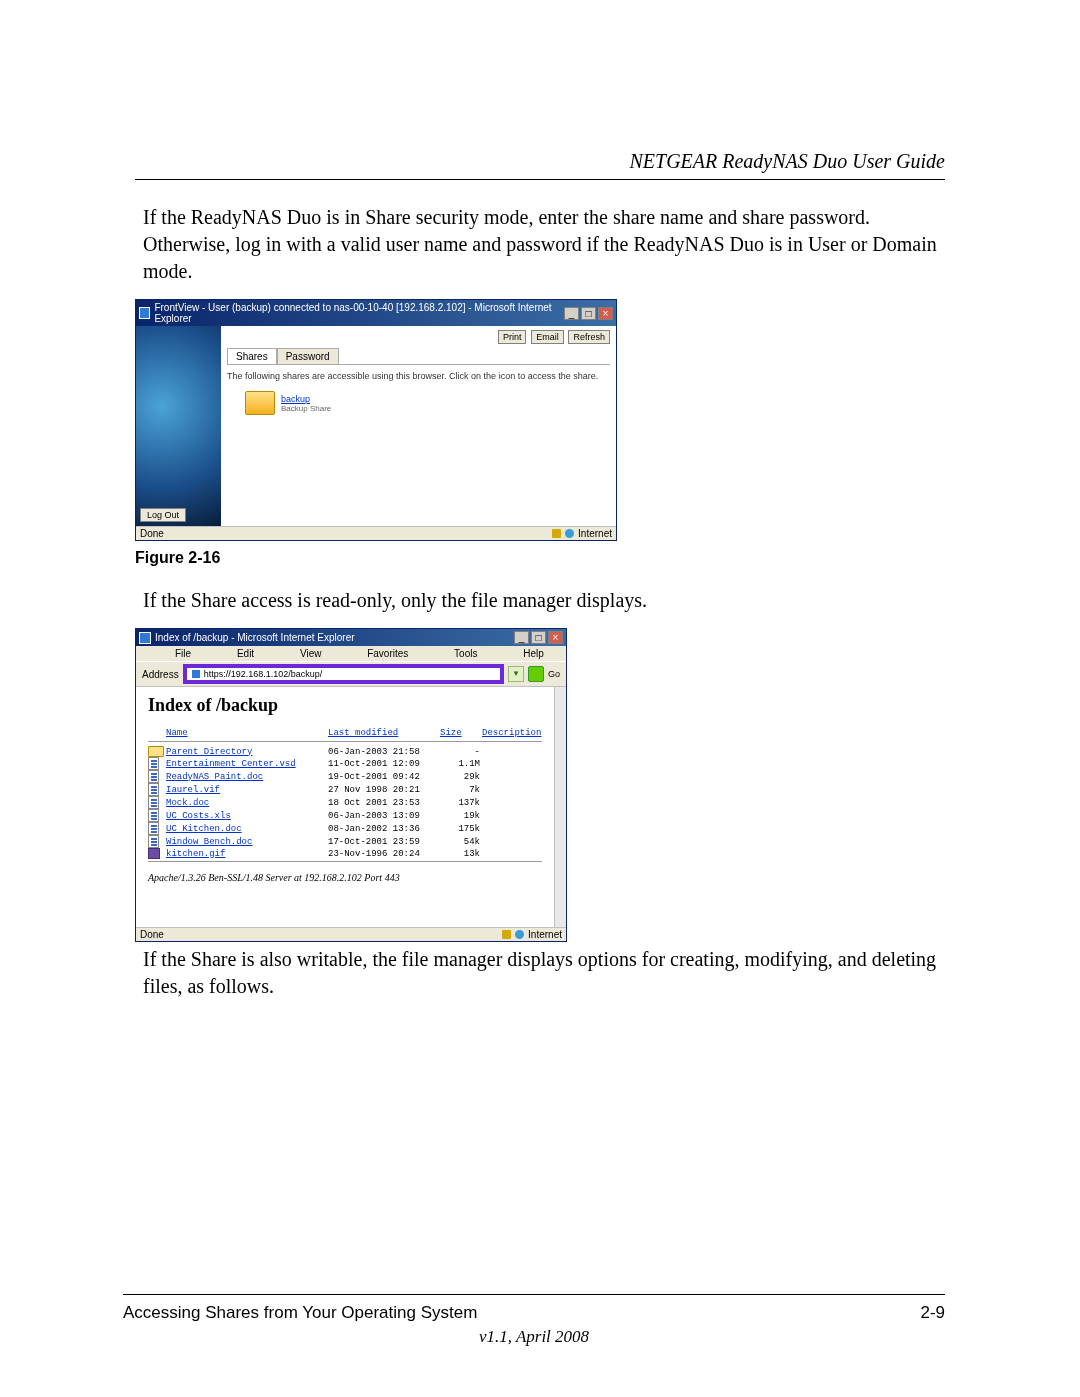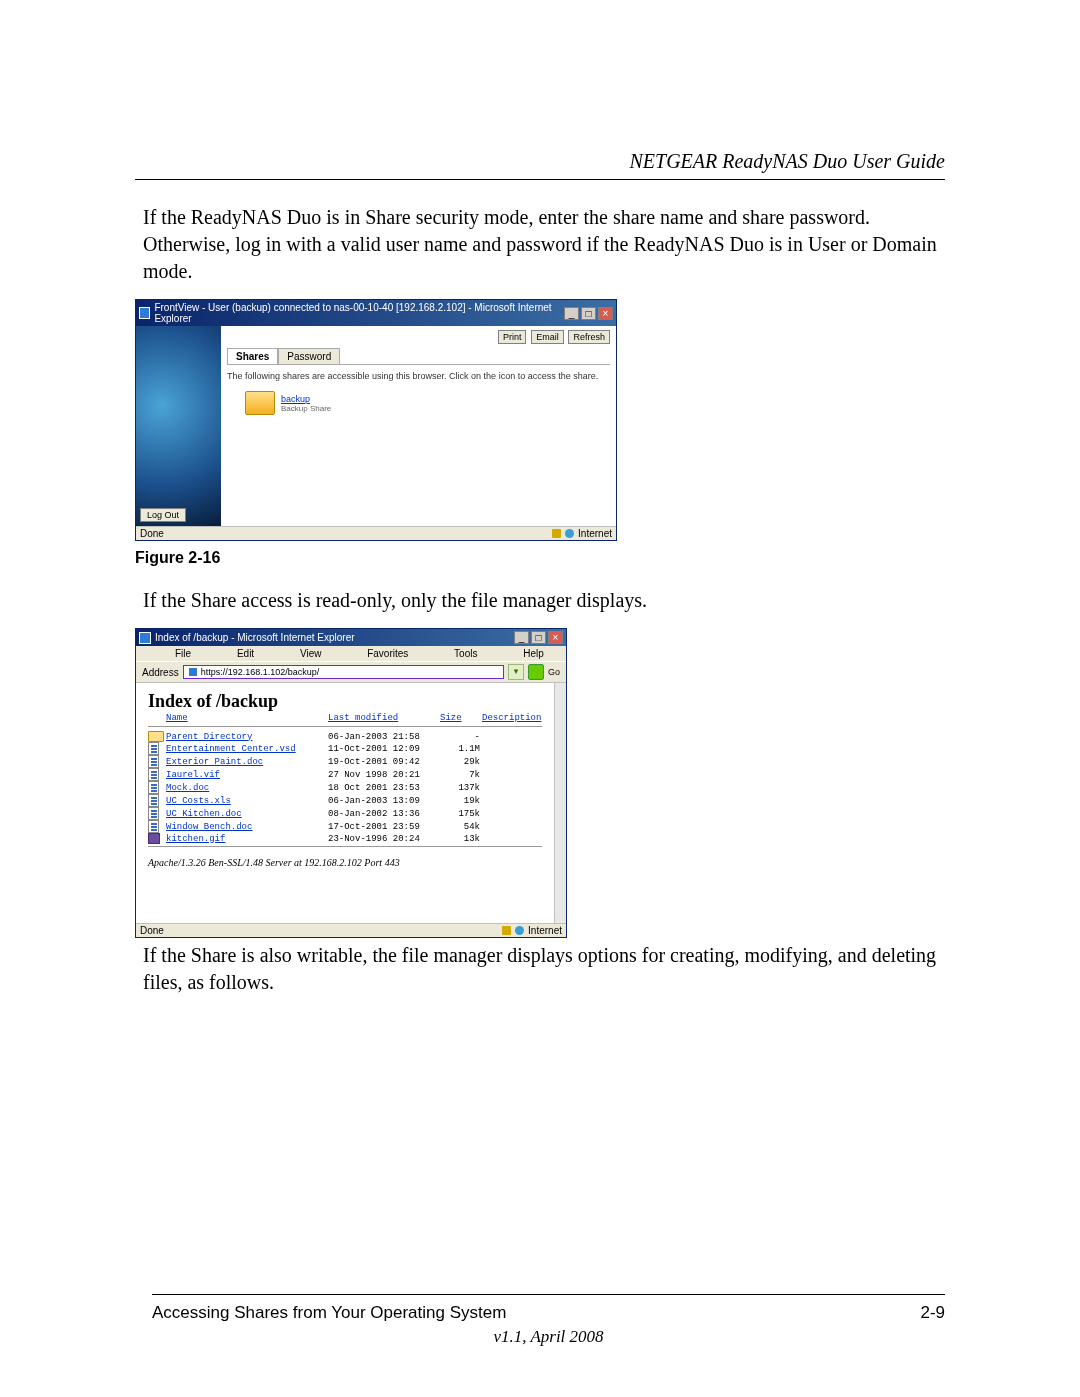--- a/index.html
+++ b/index.html
@@ -39,21 +39,21 @@
     text-align: left;
   }
   .figure-label {
     font-family: Arial, Helvetica, sans-serif;
     font-weight: bold;
     font-size: 16px;
     margin: 8px 0 20px 0;
   }
   .footer {
     position: absolute;
-    left: 152px;
+    left: 123px;
     right: 135px;
     bottom: 50px;
   }
   .footer-line {
     display: flex;
     justify-content: space-between;
     font-family: Arial, Helvetica, sans-serif;
     font-size: 17px;
   }
   .footer-version {
@@ -138,21 +138,21 @@
     border-bottom: 1px solid #aaa;
     margin: 0 0 6px 0;
   }
   .fv-tab {
     padding: 2px 8px;
     border: 1px solid #aaa;
     border-bottom: none;
     background: #ece9d8;
   }
   .fv-tab.active {
-    font-weight: bold;
+    font-weight: normal;
     background: #fff;
   }
   .fv-desc {
     font-size: 9px;
     margin: 4px 0 10px 0;
     color: #333;
   }
   .fv-share {
     display: flex;
     align-items: center;
@@ -198,21 +198,21 @@
     padding: 2px 6px;
     font-size: 10px;
     display: flex;
     align-items: center;
     gap: 4px;
   }
   .ie2-addr-label { color:#000; }
   .ie2-addr-field {
     flex: 1;
     background: #fff;
-    border: 1px solid #6d28d9;
+    border: 4px solid #6d28d9;
     padding: 1px 4px;
     color: #000;
     display: flex; align-items: center; gap: 3px;
     font-size: 9px;
   }
   .ie2-addr-arrow {
     width: 14px; height: 14px;
     background: #e3f0c7; border:1px solid #9db77a;
     text-align:center; line-height:12px; font-size:9px; color:#3a6a00;
   }
@@ -221,21 +221,21 @@
     background: #fff;
     padding: 8px 12px 10px 12px;
     height: 240px;
     overflow: hidden;
     box-sizing: border-box;
   }
   .ie2-h1 {
     font-family: "Times New Roman", Times, serif;
     font-weight: bold;
     font-size: 18px;
-    margin: 0 0 1px 0;
+    margin: 0 0 12px 0;
   }
   .ie2-table-head, .ie2-row {
     display: grid;
     grid-template-columns: 16px 160px 110px 40px 60px;
     font-family: "Courier New", monospace;
     font-size: 9px;
     align-items: center;
     column-gap: 2px;
   }
   .ie2-table-head { color:#0033cc; text-decoration: underline; margin-bottom:3px; }
@@ -386,21 +386,21 @@
               </div>
               <div class="ie2-row">
                 <span class="ie2-fileicon"></span>
                 <span class="link">Entertainment Center.vsd</span>
                 <span>11-Oct-2001 12:09</span>
                 <span class="sz">1.1M</span>
                 <span></span>
               </div>
               <div class="ie2-row">
                 <span class="ie2-fileicon"></span>
-                <span class="link">Exterior Paint.doc</span>
+                <span class="link">ReadyNAS Paint.doc</span>
                 <span>19-Oct-2001 09:42</span>
                 <span class="sz">29k</span>
                 <span></span>
               </div>
               <div class="ie2-row">
                 <span class="ie2-fileicon"></span>
                 <span class="link">Iaurel.vif</span>
                 <span>27 Nov 1998 20:21</span>
                 <span class="sz">7k</span>
                 <span></span>

